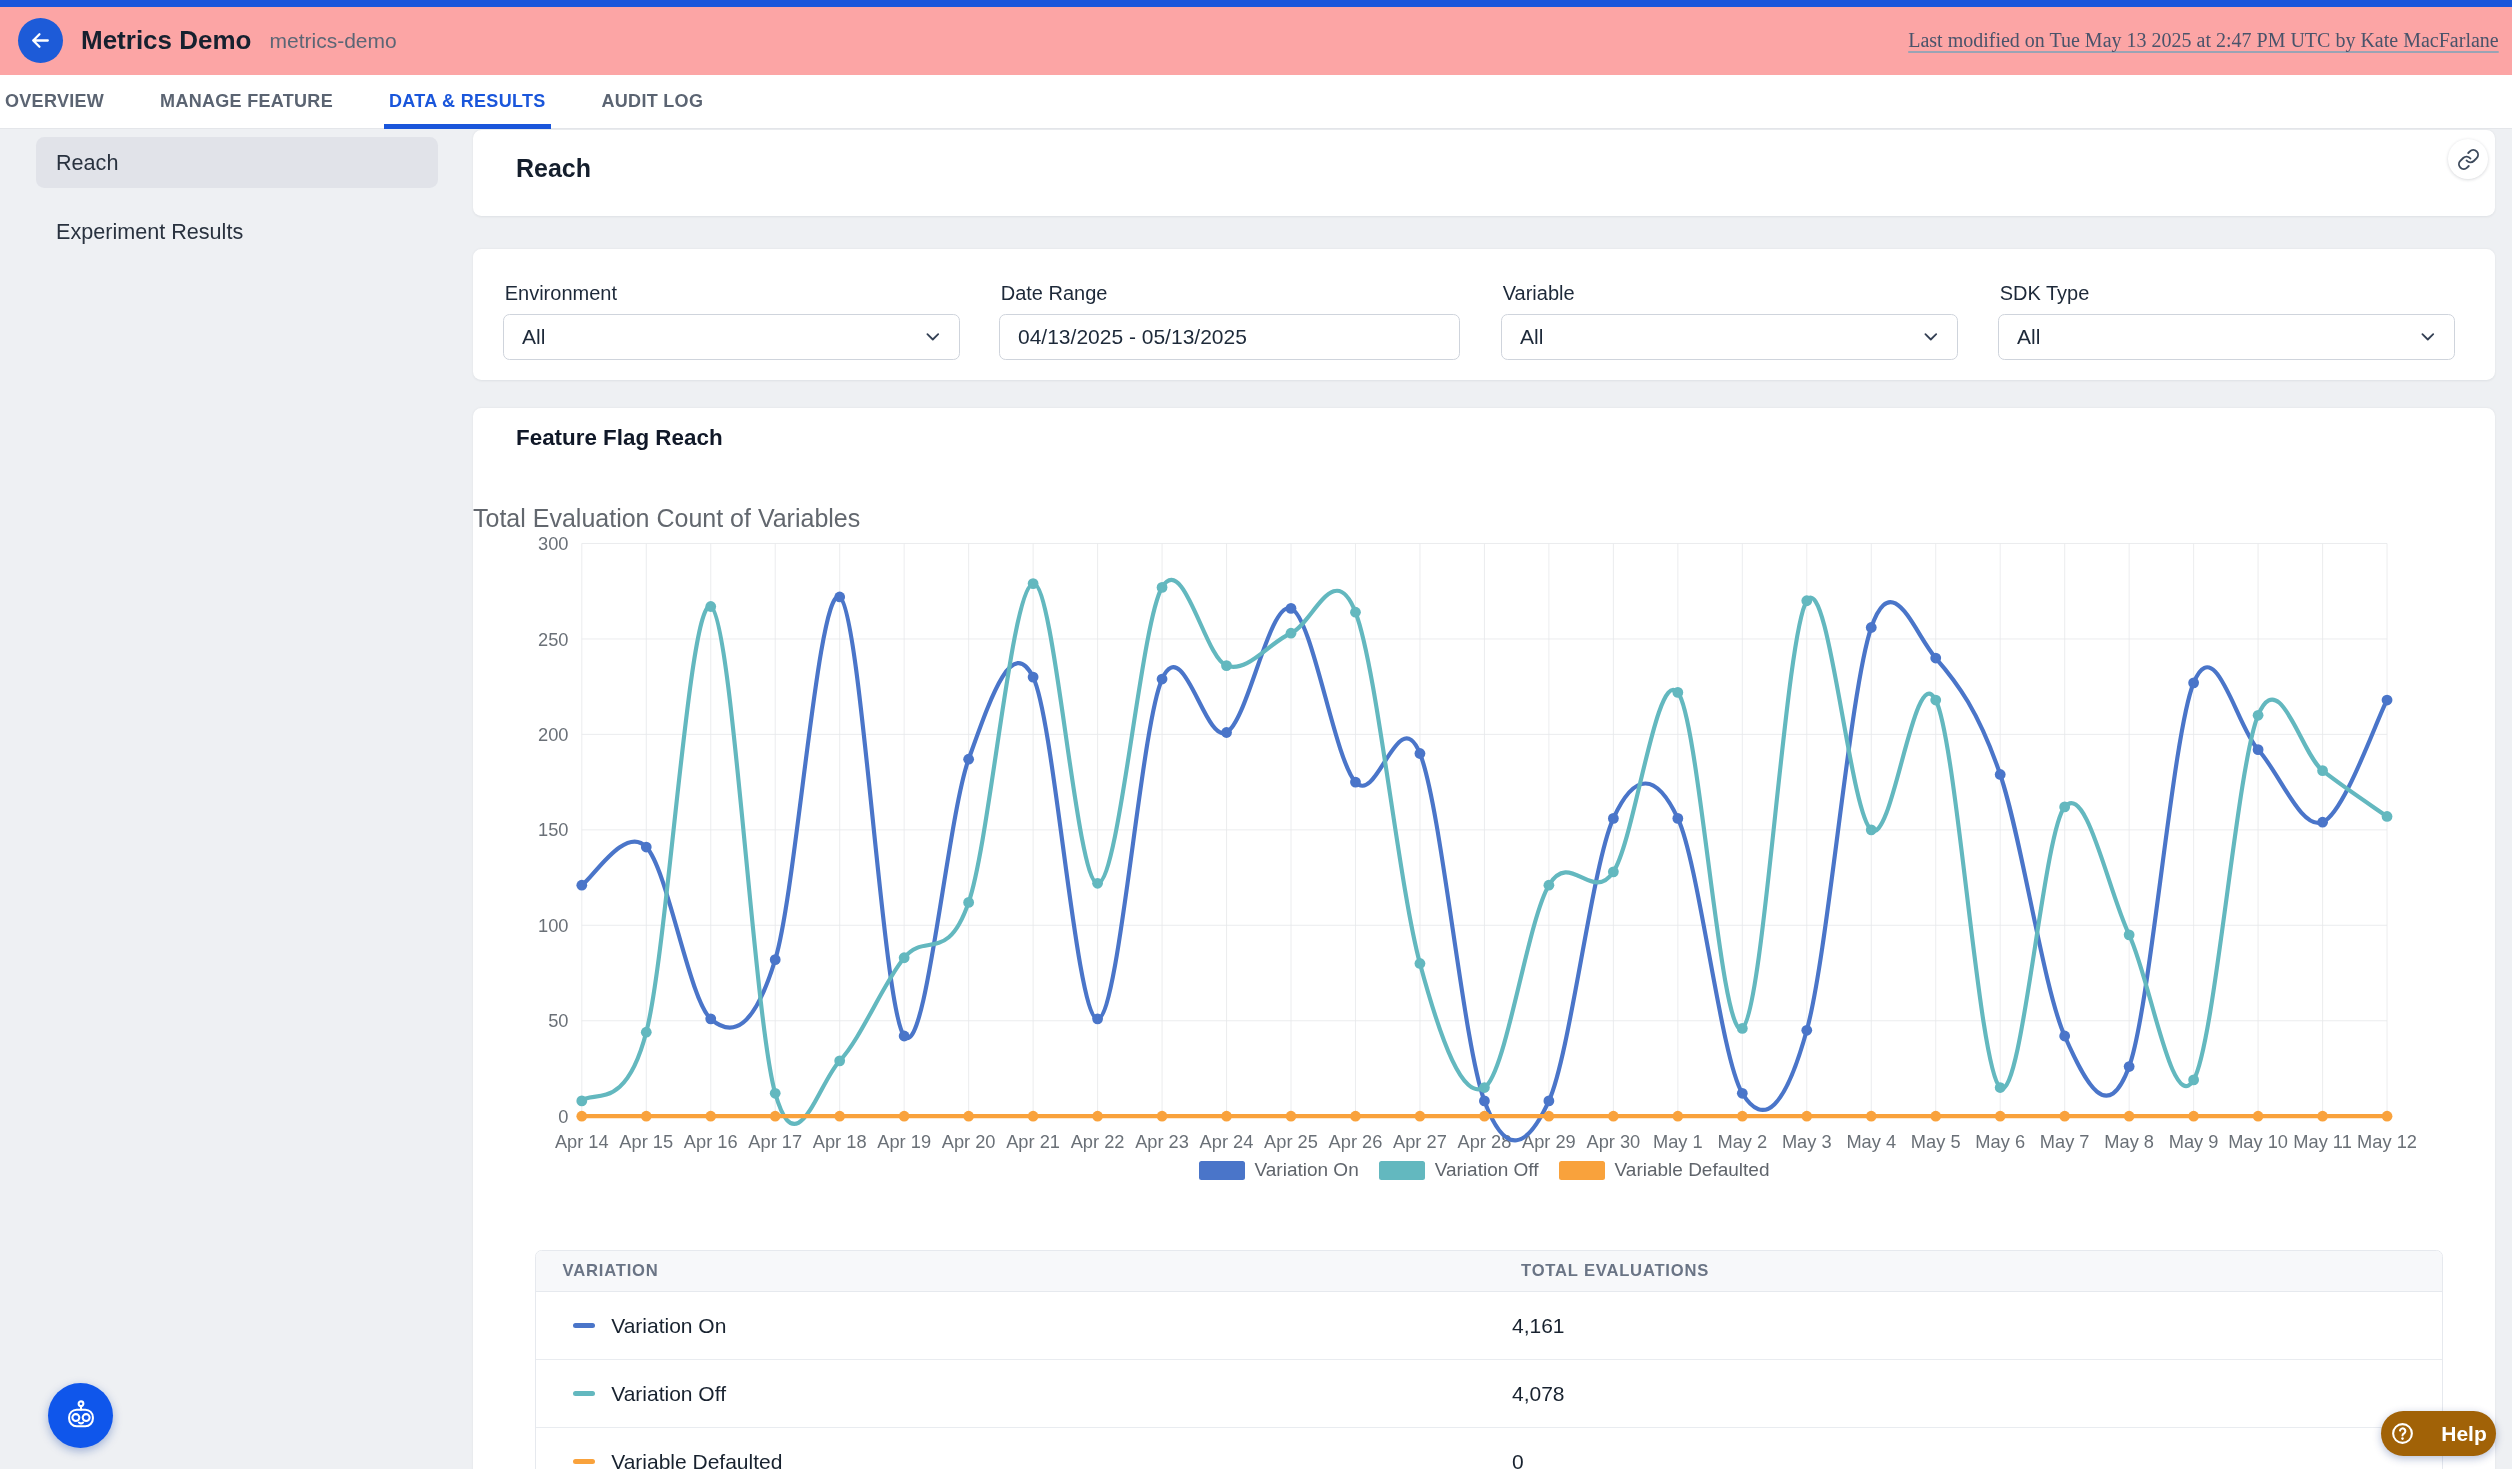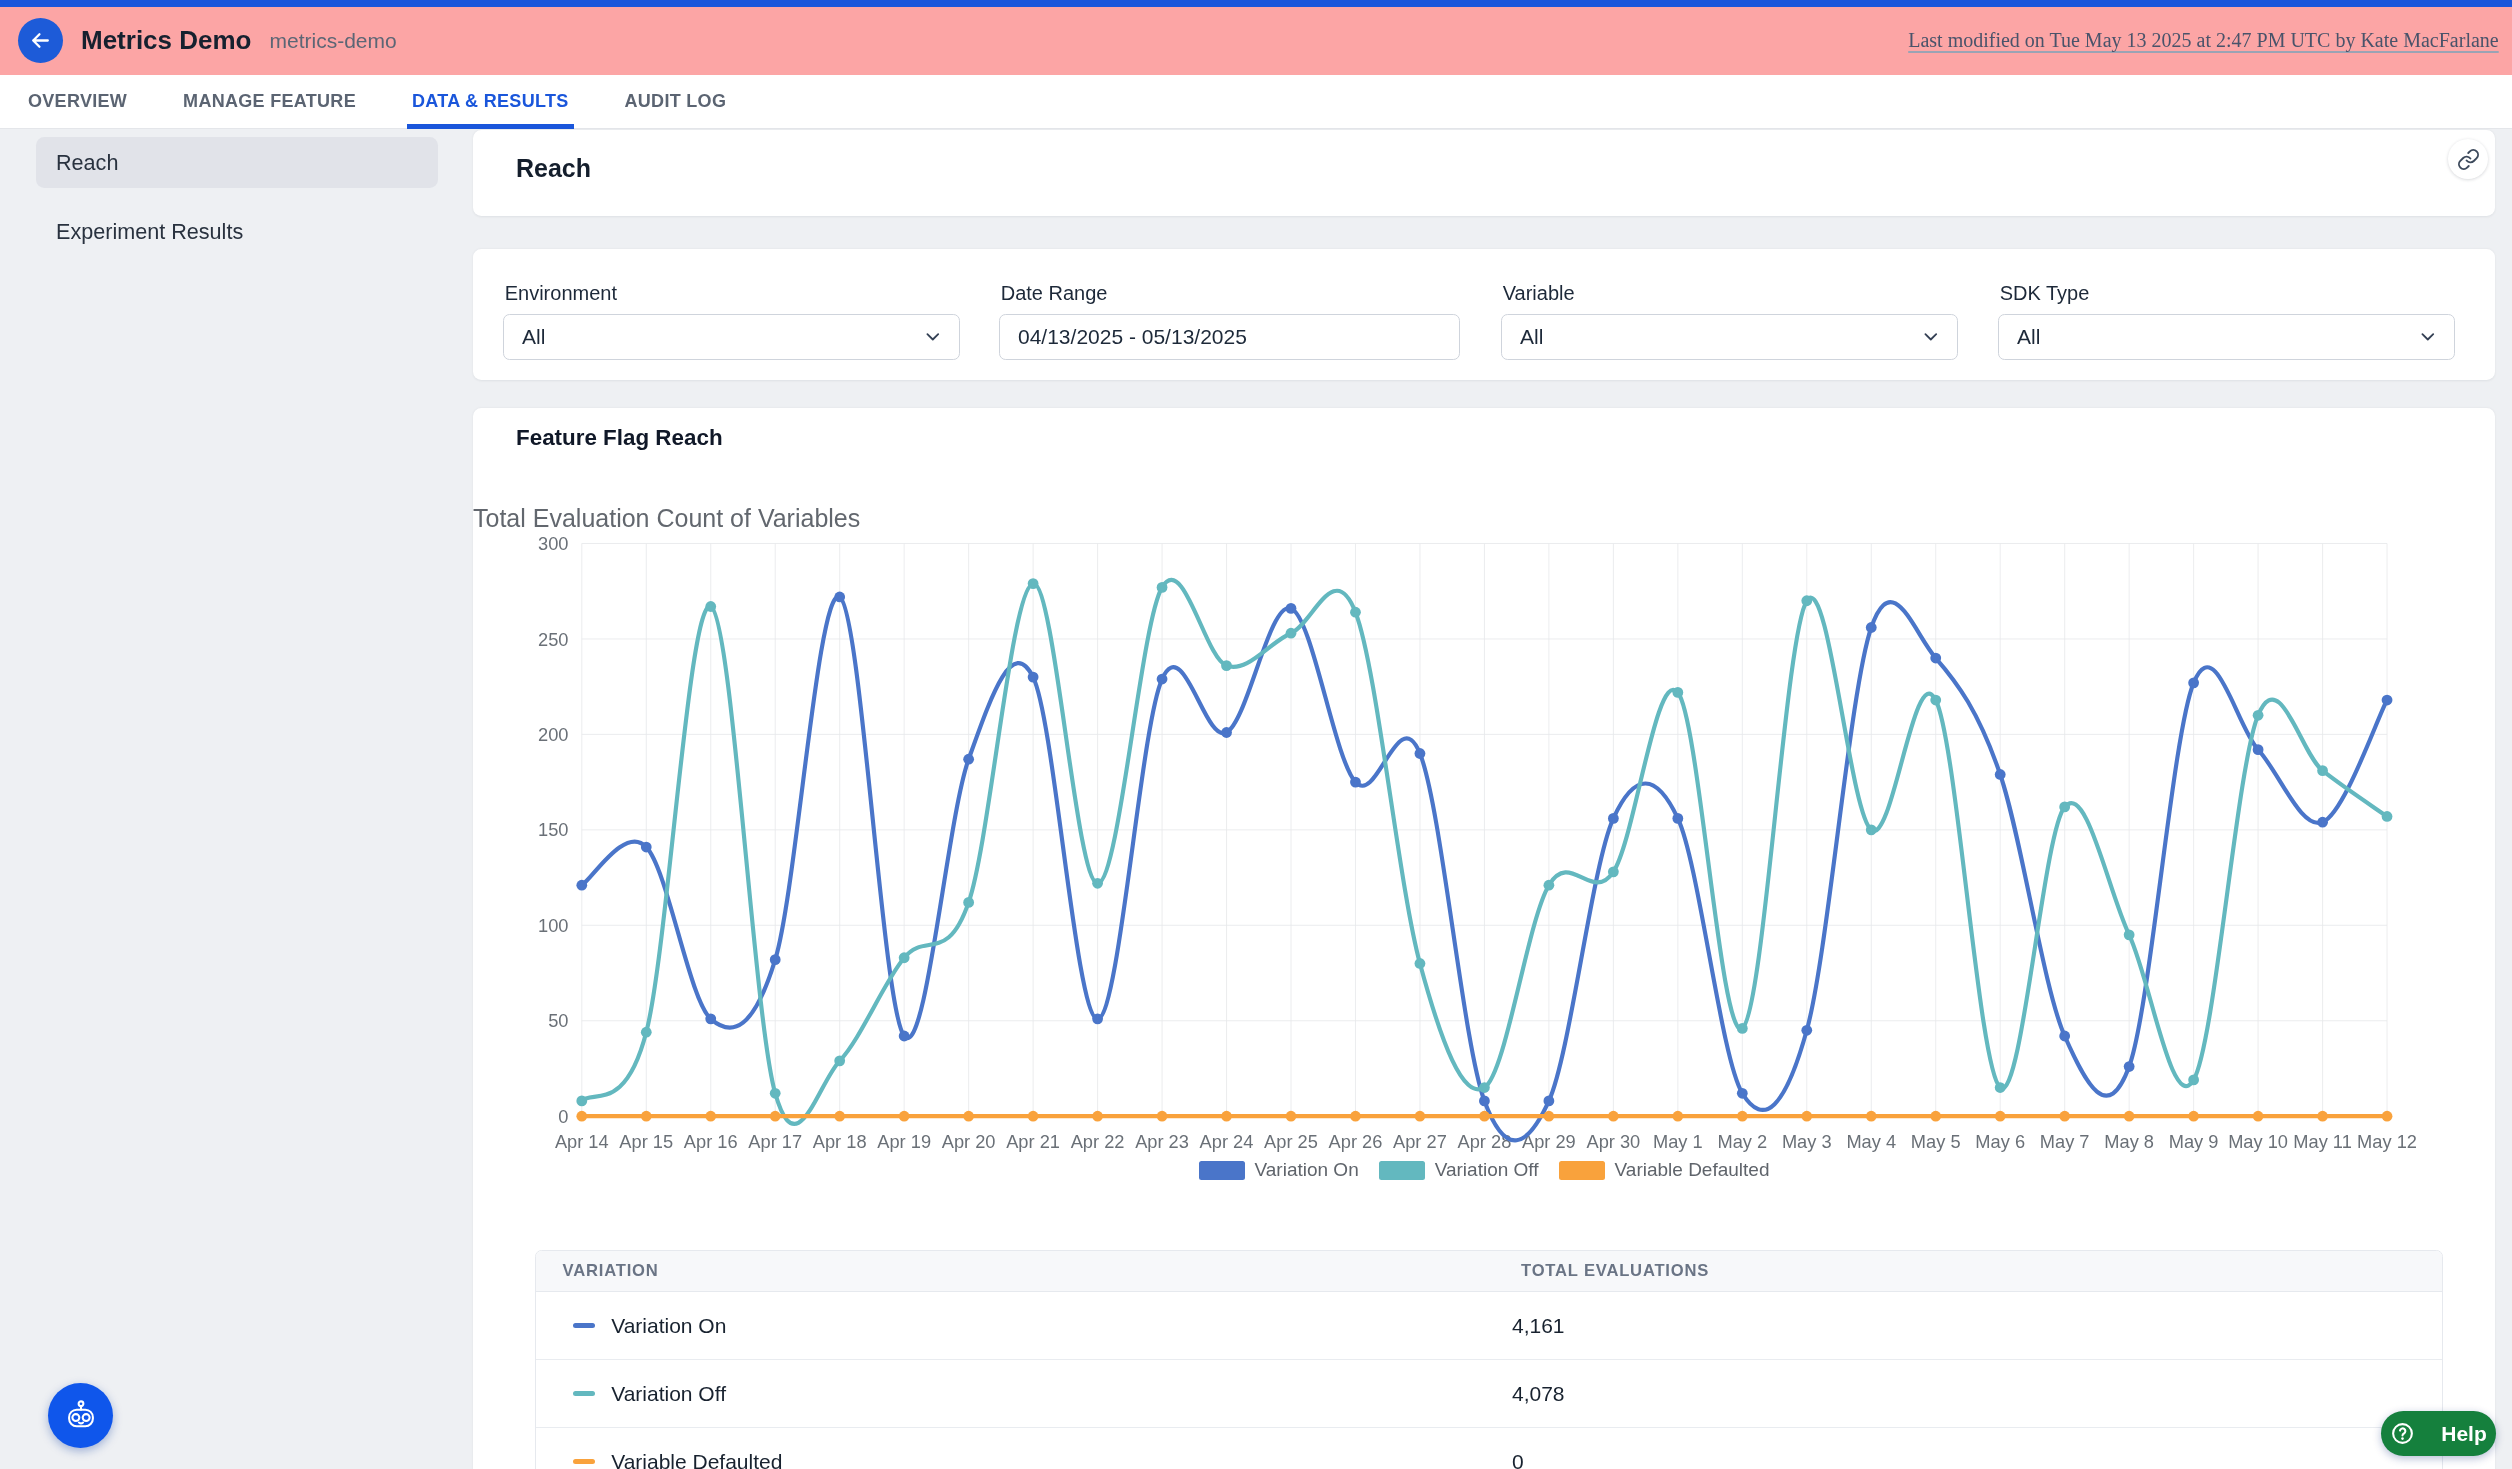--- a/index.html
+++ b/index.html
@@ -6,21 +6,21 @@
   body{font-family:"Liberation Sans",sans-serif;background:#eef0f3;}
   .page{position:relative;width:2512px;height:1469px;overflow:hidden;background:#eef0f3;}
 
   
   .topbar{position:absolute;left:0;top:0;width:100%;height:6.6px;background:#1a56db;}
   .appheader{position:absolute;left:0;top:6.6px;width:100%;height:68px;background:#fca5a5;display:flex;align-items:center;}
   .back-btn{width:45px;height:45px;border-radius:50%;background:#1d5bd8;border:none;margin-left:18px;display:flex;align-items:center;justify-content:center;cursor:pointer;flex:0 0 auto;}
   .title{font-size:26px;font-weight:700;color:#16212f;margin-left:18px;}
   .slug{font-size:21px;font-weight:400;color:#5c6675;margin-left:18px;}
   .lastmod{position:absolute;right:13.3px;top:0;height:68px;display:flex;align-items:center;font-size:20px;color:#49536a;text-decoration:underline;text-underline-offset:4.2px;text-decoration-color:#9aa3b4;font-family:Liberation Serif, serif;}
-  .tabsrow{position:absolute;left:0;top:75px;width:100%;height:54px;background:#ffffff;border-bottom:0.8px solid #e4e6ea;display:flex;align-items:center;gap:46px;padding-left:23px;box-sizing:border-box;}
+  .tabsrow{position:absolute;left:0;top:75px;width:100%;height:54px;background:#ffffff;border-bottom:0.8px solid #e4e6ea;display:flex;align-items:center;gap:46px;box-sizing:border-box;}
   .tab{position:relative;height:54px;display:flex;align-items:center;padding:0 5px;font-size:18px;font-weight:700;letter-spacing:0.3px;color:#5b6472;cursor:pointer;}
   .tab.active{color:#1a56db;}
   .tab.active::after{content:"";position:absolute;left:0;right:0;bottom:0;height:4.2px;background:#1a56db;}
 
   
   .side-item{position:absolute;left:36px;width:402px;height:51px;border-radius:8.3px;display:flex;align-items:center;padding-left:20px;box-sizing:border-box;font-size:21.6px;color:#29323f;cursor:pointer;}
   .side-item.active{background:#e1e3e9;}
 
   
   .card{position:absolute;background:#ffffff;border-radius:8.3px;box-shadow:0 0.8px 2.5px rgba(16,24,40,.07);}
@@ -50,21 +50,21 @@
   .thead{display:flex;height:40px;align-items:center;background:#f7f8fa;border-bottom:0.8px solid #e6e9ee;font-size:16.6px;font-weight:600;letter-spacing:0.8px;color:#6a7485;}
   .th-variation{padding-left:26.6px;flex:0 0 985px;box-sizing:border-box;}
   .th-total{flex:1;}
   .trow{display:flex;height:67px;align-items:center;border-bottom:0.8px solid #e9ecf0;font-size:21px;color:#18222f;}
   .td-variation{padding-left:37px;flex:0 0 976px;box-sizing:border-box;display:flex;align-items:center;gap:16.6px;}
   .td-total{flex:1;}
   .vmark{width:21.6px;height:4.2px;border-radius:2.5px;flex:0 0 auto;}
 
   
   .robot-fab{position:absolute;left:48px;top:1383px;width:65px;height:65px;border-radius:50%;background:#0f56eb;border:none;display:flex;align-items:center;justify-content:center;box-shadow:0 3.3px 10px rgba(13,60,160,.35);cursor:pointer;}
-  .help-btn{position:absolute;left:2381px;top:1411px;width:115px;height:45px;border-radius:22.4px;background:#15803d;border:none;display:flex;align-items:center;justify-content:center;gap:26px;color:#fff;font-size:21px;font-weight:700;font-family:"Liberation Sans",sans-serif;box-shadow:0 2.5px 8.3px rgba(10,40,120,.3);cursor:pointer;}
+  .help-btn{position:absolute;left:2381px;top:1411px;width:115px;height:45px;border-radius:22.4px;background:#a16207;border:none;display:flex;align-items:center;justify-content:center;gap:26px;color:#fff;font-size:21px;font-weight:700;font-family:"Liberation Sans",sans-serif;box-shadow:0 2.5px 8.3px rgba(10,40,120,.3);cursor:pointer;}
 </style>
 </head>
 <body>
 
 <div class="page">
 
   <div class="topbar"></div>
   <div class="appheader">
     <button class="back-btn">
       <svg width="25" height="25" viewBox="0 0 24 24">

